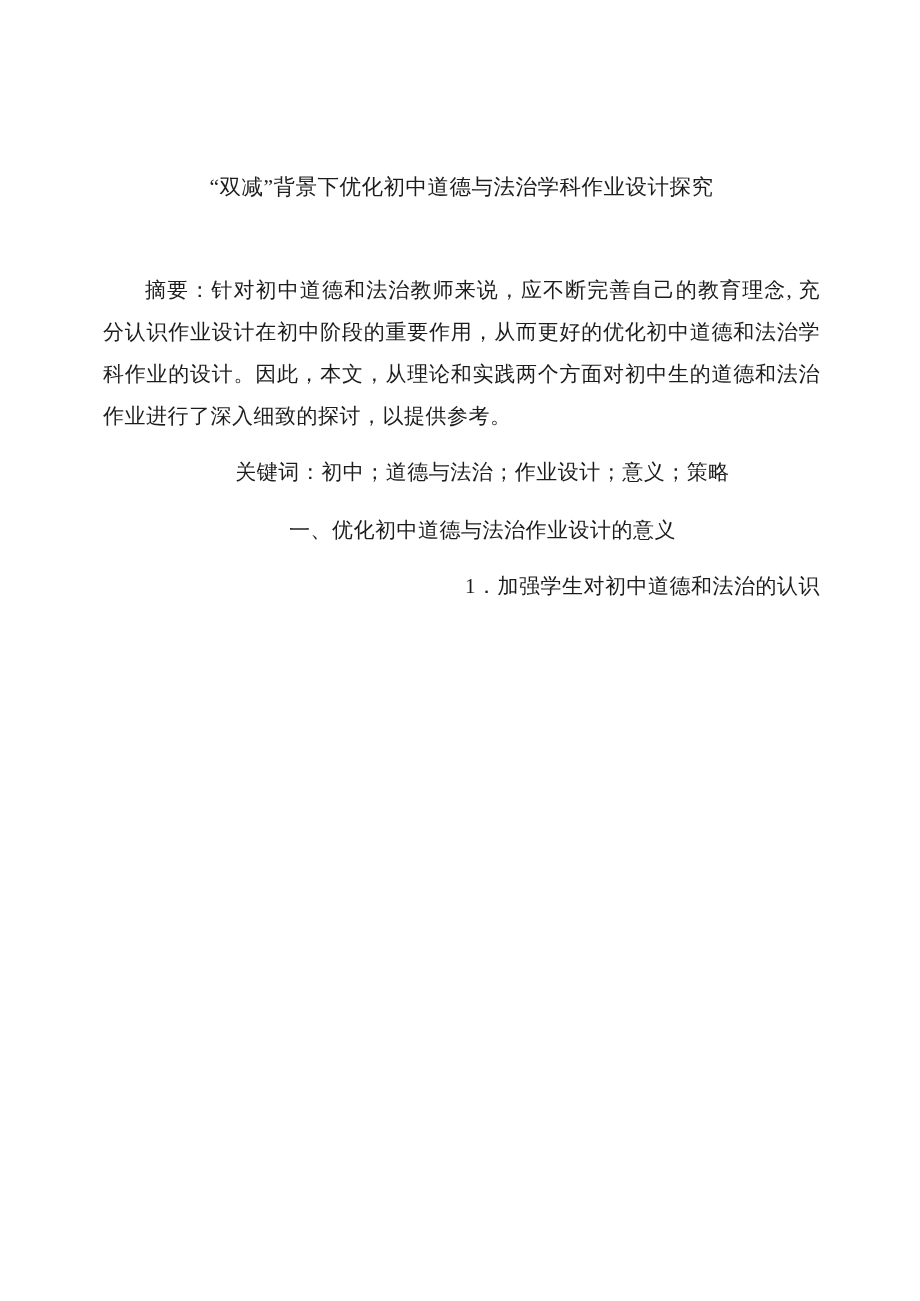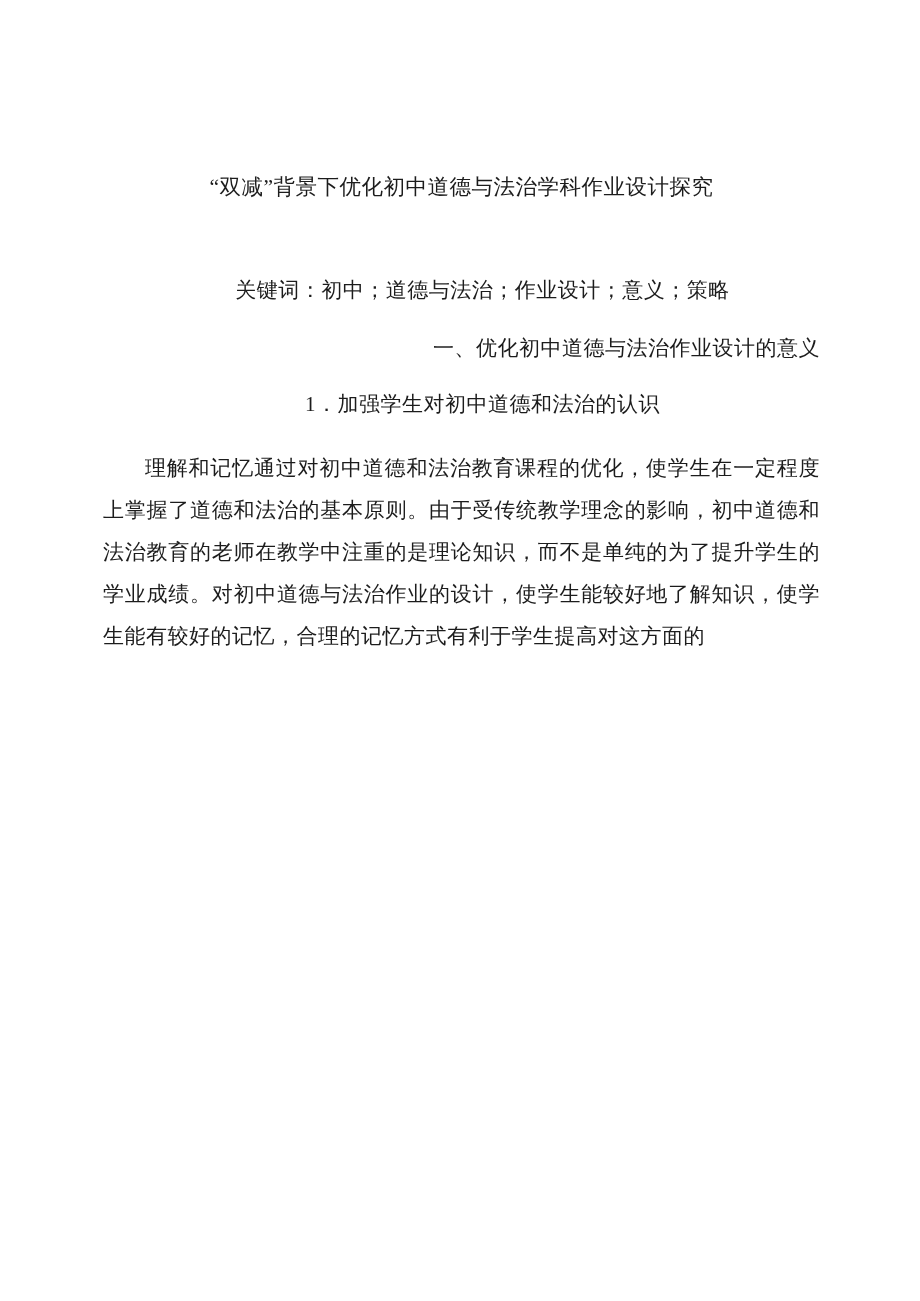--- a/index.html
+++ b/index.html
@@ -36,36 +36,36 @@
     text-indent: 2em;
     text-align: justify;
     letter-spacing: 0.5px;
   }
   .para-keywords {
     margin-bottom: 16px;
     text-align: center;
   }
   .para-subheading {
     margin-bottom: 22px;
-    text-align: center;
+    text-align: right;
   }
   .para-heading {
-    text-align: right;
+    text-align: center;
   }
 </style>
 </head>
 <body>
 
 <div class="page">
 
   <div class="doc-title">“双减”背景下优化初中道德与法治学科作业设计探究</div>
 
+  <p class="para">摘要：针对初中道德和法治教师来说，应不断完善自己的教育理念, 充分认识作业设计在初中阶段的重要作用，从而更好的优化初中道德和法治学科作业的设计。因此，本文，从理论和实践两个方面对初中生的道德和法治作业进行了深入细致的探讨，以提供参考。</p>
 
   <p class="para para-keywords">关键词：初中；道德与法治；作业设计；意义；策略</p>
 
 
   <p class="para para-heading">一、优化初中道德与法治作业设计的意义</p>
 
   <p class="para para-subheading">1．加强学生对初中道德和法治的认识</p>
 
-  <p class="para">理解和记忆通过对初中道德和法治教育课程的优化，使学生在一定程度上掌握了道德和法治的基本原则。由于受传统教学理念的影响，初中道德和法治教育的老师在教学中注重的是理论知识，而不是单纯的为了提升学生的学业成绩。对初中道德与法治作业的设计，使学生能较好地了解知识，使学生能有较好的记忆，合理的记忆方式有利于学生提高对这方面的</p>
 
 </div>
 
 </body></html>

